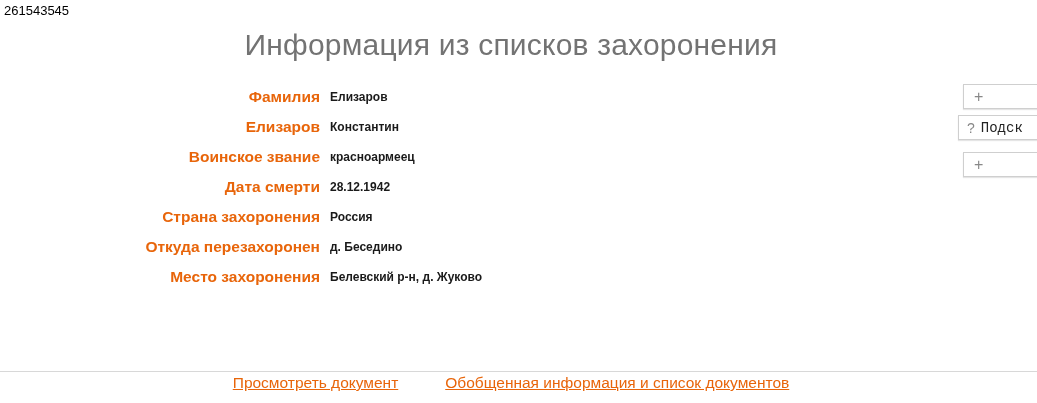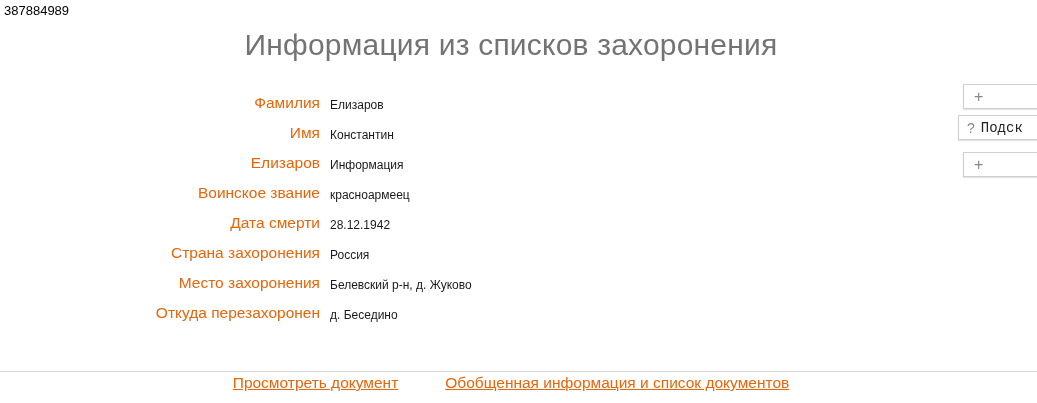--- a/index.html
+++ b/index.html
@@ -39,22 +39,23 @@
     letter-spacing: 0.2px;
   }
   .fields {
     position: absolute;
     left: 0;
     top: 82px;
     width: 960px;
   }
   .field-row {
     display: flex;
-    align-items: flex-end;
+    align-items: center;
     height: 30px;
+    font-weight: bold;
   }
   .field-label {
     width: 330px;
     text-align: right;
     color: #e8650a;
     font-size: 15.5px;
     padding-right: 10px;
     box-sizing: border-box;
     white-space: nowrap;
   }
@@ -121,65 +122,61 @@
     text-decoration: underline;
     white-space: nowrap;
     cursor: pointer;
   }
 </style>
 </head>
 <body>
 
 <div class="page">
 
-  <div class="record-id">387884989</div>
+  <div class="record-id">261543545</div>
 
   <div class="title">Информация из списков захоронения</div>
 
   <div class="fields">
 
     <div class="field-row">
       <div class="field-label">Фамилия</div>
       <div class="field-value">Елизаров</div>
     </div>
 
-    <div class="field-row">
-      <div class="field-label">Имя</div>
+
+    <div class="field-row">
+      <div class="field-label">Елизаров</div>
       <div class="field-value">Константин</div>
-    </div>
-
-    <div class="field-row">
-      <div class="field-label">Елизаров</div>
-      <div class="field-value">Информация</div>
     </div>
 
     <div class="field-row">
       <div class="field-label">Воинское звание</div>
       <div class="field-value">красноармеец</div>
     </div>
 
     <div class="field-row">
       <div class="field-label">Дата смерти</div>
       <div class="field-value">28.12.1942</div>
     </div>
 
     <div class="field-row">
       <div class="field-label">Страна захоронения</div>
       <div class="field-value">Россия</div>
     </div>
 
 
     <div class="field-row">
+      <div class="field-label">Откуда перезахоронен</div>
+      <div class="field-value">д. Беседино</div>
+    </div>
+
+    <div class="field-row">
       <div class="field-label">Место захоронения</div>
       <div class="field-value">Белевский р-н, д. Жуково</div>
-    </div>
-
-    <div class="field-row">
-      <div class="field-label">Откуда перезахоронен</div>
-      <div class="field-value">д. Беседино</div>
     </div>
 
   </div>
 
   <div class="widget" id="widget-add-1">
     <span class="plus">+</span>
     <span class="wtext"></span>
   </div>
 
   <div class="widget" id="widget-hint">

